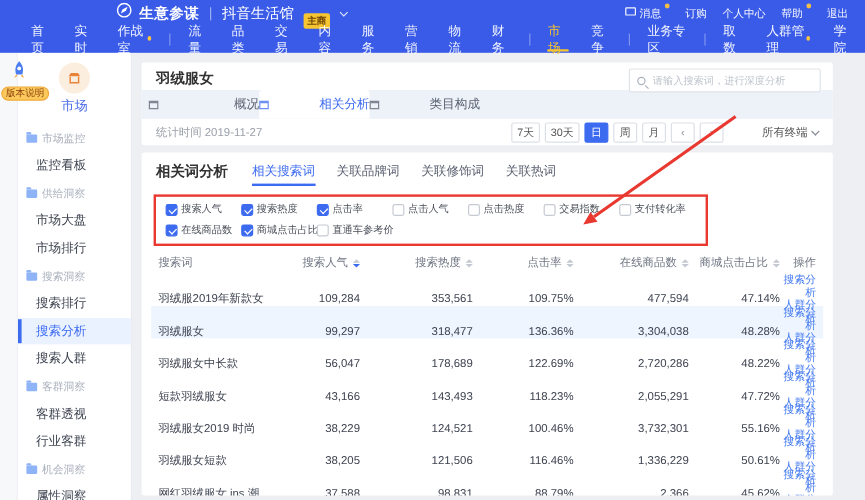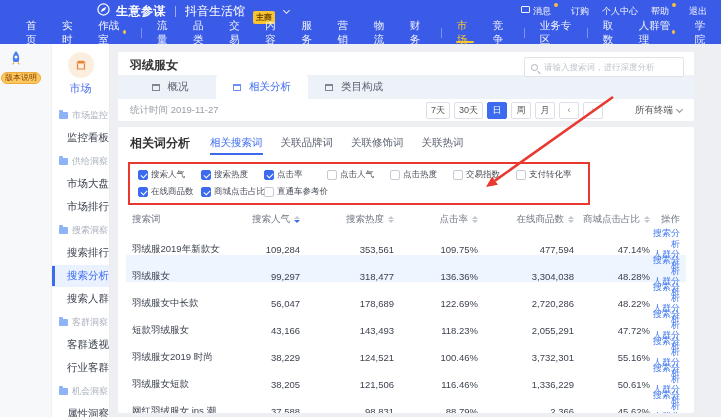--- a/index.html
+++ b/index.html
@@ -21,21 +21,21 @@
   .dot{width:4px;height:4px;background:#FFC53D;border-radius:50%;display:inline-block;margin-top:-2px;}
   .h-row2{height:22px;display:flex;align-items:center;padding-left:16px;}
   .nav-item{padding:0 10px;font-size:10.5px;color:rgba(255,255,255,.93);cursor:pointer;position:relative;height:22px;display:flex;align-items:center;gap:1px;}
   .nav-item.active{color:#F8C52C;}
   .nav-item.active::after{content:"";position:absolute;left:9px;right:9px;bottom:1px;height:2px;background:#F8C52C;border-radius:1px;}
   .nav-sep{width:1px;height:10px;background:rgba(255,255,255,.35);margin:0 5px;}
 
   
   .layout{position:absolute;top:44px;left:0;right:0;bottom:0;display:flex;}
   .sidebar{width:110px;background:#fff;display:flex;position:relative;border-right:1px solid #E9EBF0;}
-  .side-rail{width:52px;background:#F7F8FA;border-right:1px solid #EFF1F4;position:relative;}
+  .side-rail{width:15px;background:#F7F8FA;border-right:1px solid #EFF1F4;position:relative;}
   .rocket{position:absolute;top:6px;left:7px;}
   .version-pill{position:absolute;top:28px;left:1px;background:#FBC95C;border:1px solid #F0A93C;color:#8a3e0a;font-size:8px;line-height:10px;padding:0 3px;border-radius:7px;white-space:nowrap;cursor:pointer;z-index:5;}
   .side-main{flex:1;padding-top:8px;}
   .module{text-align:center;margin-bottom:8px;}
   .module-icon{width:26px;height:26px;border-radius:50%;background:#FCEEDF;margin:0 auto 3px;display:flex;align-items:center;justify-content:center;}
   .module-label{font-size:11px;color:#4C6FE8;}
   .side-group{display:flex;align-items:center;gap:4px;font-size:9px;color:#A9B0BC;padding:5px 0 4px 7px;cursor:pointer;}
   .folder-icon{width:9px;height:7px;background:#8FB3F7;border-radius:1px;position:relative;flex:none;}
   .folder-icon::before{content:"";position:absolute;top:-2px;left:0;width:4px;height:2px;background:#8FB3F7;border-radius:1px 1px 0 0;}
   .side-item{font-size:10.5px;color:#3D4350;padding:4px 0 4px 15px;position:relative;cursor:pointer;margin:1px 0;}
@@ -46,21 +46,21 @@
   .main{flex:1;padding:8px 27px 0 8px;overflow:hidden;}
   .card{background:#fff;border-radius:2px;}
   .card1{position:relative;padding-top:5px;}
   .kw-title{font-size:12px;font-weight:bold;color:#333;padding:1px 12px 0;height:15px;line-height:15px;}
   .search-box{position:absolute;top:5px;right:10px;width:160px;height:20px;border:1px solid #DFE3E8;border-radius:2px;display:flex;align-items:center;padding:0 6px;background:#fff;}
   .mag{width:7px;height:7px;border:1px solid #ABB2BC;border-radius:50%;position:relative;flex:none;margin-right:4px;}
   .mag::after{content:"";position:absolute;width:4px;height:1px;background:#ABB2BC;transform:rotate(45deg);left:5px;top:7px;}
   .search-input{border:none;outline:none;flex:1;font-size:8.5px;color:#555;font-family:inherit;}
   .search-input::placeholder{color:#BFC4CC;}
   .ktabs{display:flex;margin-top:3px;background:#EDF1F8;height:24px;padding-left:6px;}
-  .ktab{width:92px;display:flex;align-items:center;justify-content:center;gap:8px;font-size:10.5px;color:#5A6170;cursor:pointer;}
+  .ktab{width:92px;display:flex;align-items:center;justify-content:space-between;gap:8px;font-size:10.5px;color:#5A6170;cursor:pointer;}
   .ktab.active{background:#fff;color:#3D6BF0;border-radius:3px 3px 0 0;}
   .shop-icon{width:8px;height:7px;border:1px solid currentColor;border-top-width:2px;opacity:.75;flex:none;}
   .stat-row{height:22px;display:flex;align-items:center;justify-content:space-between;padding:0 12px;}
   .stat-time{font-size:9.5px;color:#9AA0AA;}
   .date-controls{display:flex;align-items:center;}
   .dbtn{min-width:20px;height:17px;border:1px solid #DCDFE5;border-radius:2px;font-size:9px;color:#555;display:flex;align-items:center;justify-content:center;padding:0 4px;background:#fff;margin-left:4px;cursor:pointer;}
   .dbtn.active{background:#3D6BF0;border-color:#3D6BF0;color:#fff;}
   .pager{width:17px;padding:0;color:#8a9099;}
   .terminal{font-size:9.5px;color:#555;margin-left:32px;display:flex;align-items:center;gap:4px;cursor:pointer;}
   .chev-g{width:5px;height:5px;border-right:1px solid #8a9099;border-bottom:1px solid #8a9099;transform:rotate(45deg);margin-top:-2px;}

